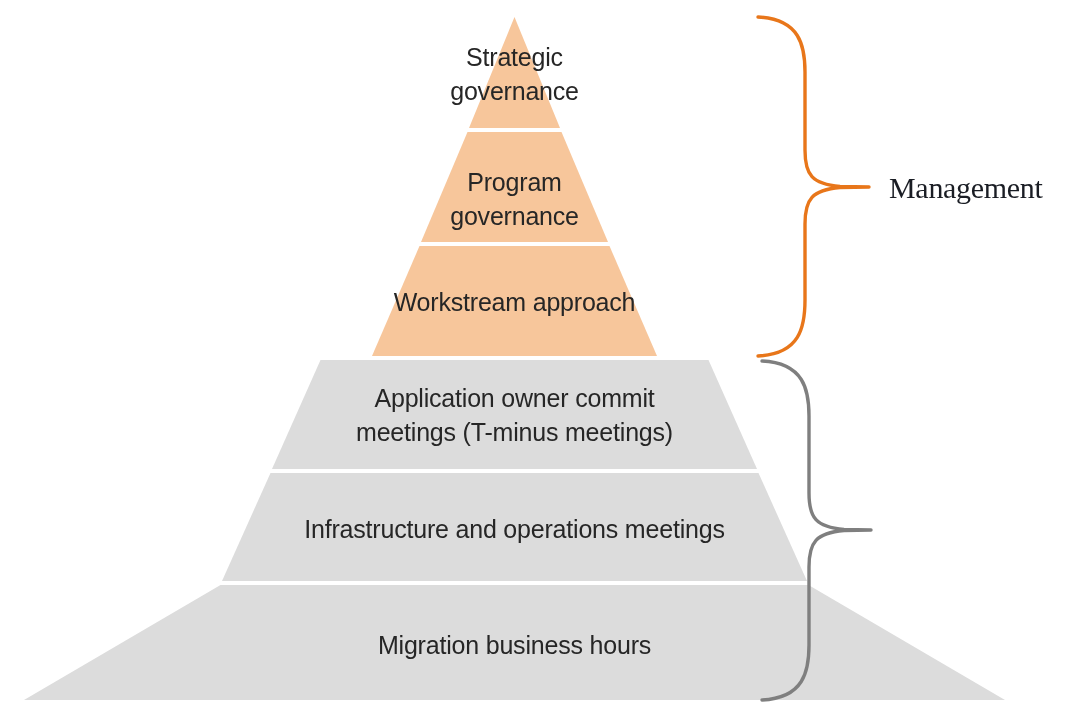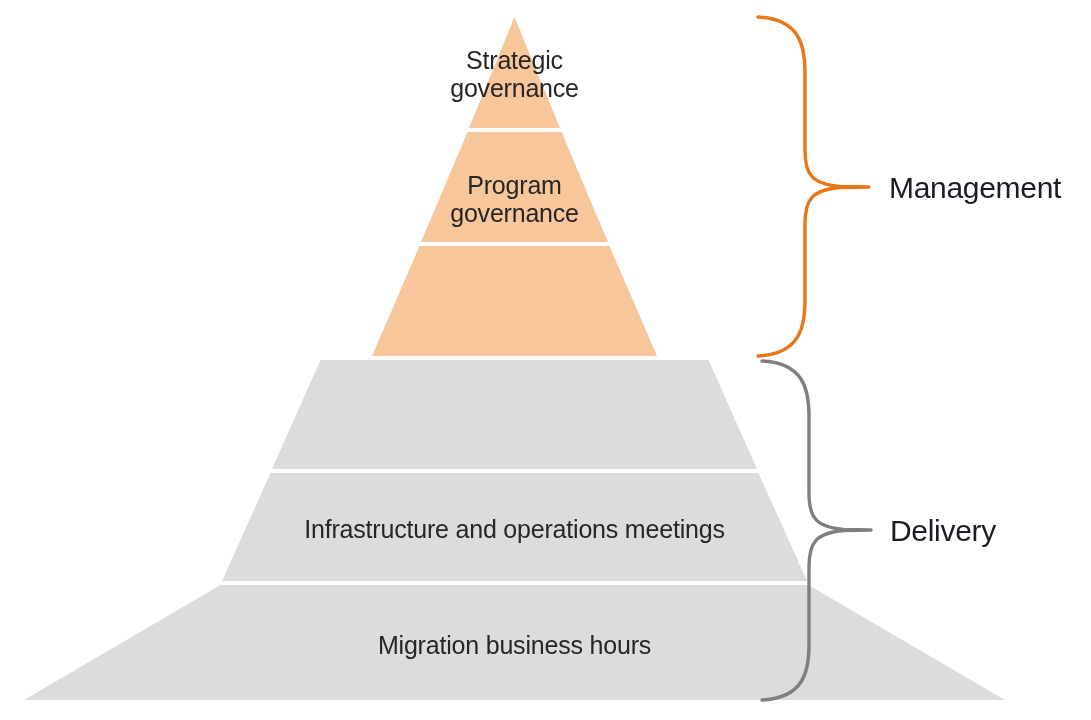--- a/index.html
+++ b/index.html
@@ -26,21 +26,21 @@
     top: 0;
     width: 1091px;
     height: 720px;
   }
   .band-label {
     position: absolute;
     text-align: center;
     color: #262626;
     font-family: "Liberation Sans", sans-serif;
     font-size: 25px;
-    line-height: 28px;
+    line-height: 34px;
     letter-spacing: -0.2px;
     white-space: pre-line;
     transform: translateY(-50%);
     pointer-events: none;
   }
   .group-label {
     position: absolute;
     color: #1a1d24;
     font-family: "Liberation Sans", sans-serif;
     font-size: 30px;
@@ -89,23 +89,25 @@
              L 809,645
              C 809,671 804,698 762,700" fill="none" stroke="#7F7F7F" stroke-width="3.4" stroke-linecap="round" stroke-linejoin="round"></path>
   </svg>
 
   <div class="band-label" style="left: 379px; top: 74px; width: 271px;">Strategic
 governance</div>
 
   <div class="band-label" style="left: 379px; top: 199px; width: 271px;">Program
 governance</div>
 
+  <div class="band-label" style="left: 339px; top: 302px; width: 351px;">Workstream approach</div>
 
+  <div class="band-label" style="left: 299px; top: 415px; width: 431px;">Application owner commit
+meetings (T-minus meetings)</div>
 
   <div class="band-label" style="left: 279px; top: 645px; width: 471px;">Migration business hours</div>
 
   <div class="band-label" style="left: 239px; top: 529px; width: 551px;">Infrastructure and operations meetings</div>
 
-  <div class="group-label" style="left: 889px; top: 188px;">Management</div>
+  <div class="group-label" style="left: 889px; top: 188px; font-family: Liberation Serif, serif;">Management</div>
 
-  <div class="group-label" style="left: 890px; top: 531px;">Delivery</div>
 
 </div>
 
 </body></html>

